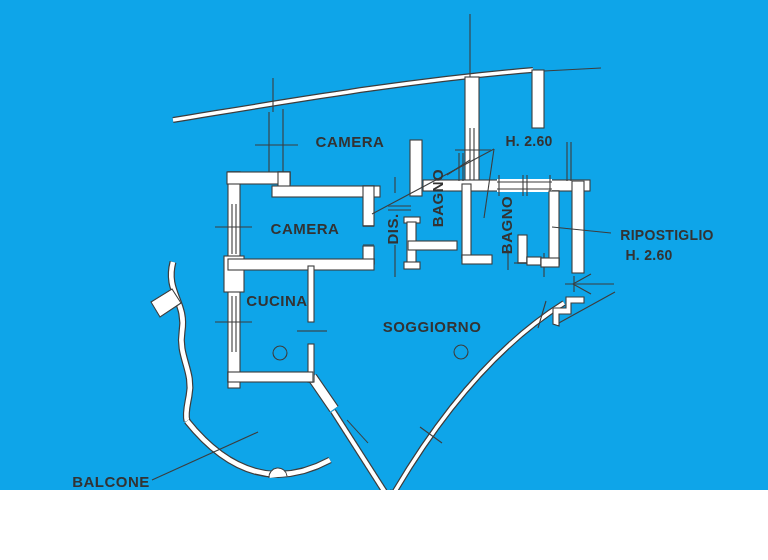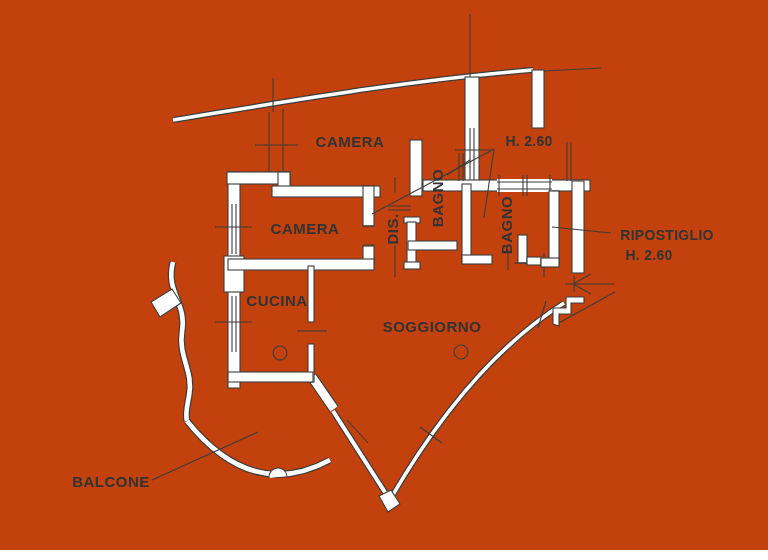--- a/index.html
+++ b/index.html
@@ -1,16 +1,16 @@
 <!DOCTYPE html>
 <html><head>
 <meta charset="utf-8">
 <style>
   html,body{margin:0;padding:0;background:#ffffff;}
-  .stage{position:relative;width:768px;height:550px;background:#c2410c;overflow:hidden;
+  .stage{position:relative;width:768px;height:490px;background:#0ea5e9;overflow:hidden;
          font-family:"Liberation Sans", sans-serif;}
   svg{display:block;}
   svg text{font-family:"Liberation Sans", sans-serif;font-weight:bold;fill:#333333;}
   .lbl{font-size:15px;letter-spacing:.5px;}
   .lbl-sm{font-size:14px;letter-spacing:.3px;}
   .thin{stroke:#3d3d3d;stroke-width:1.1;fill:none;}
   .wallrect{fill:#ffffff;stroke:#3d3d3d;stroke-width:1.1;}
   .dbl{stroke:#3d3d3d;fill:none;stroke-linecap:butt;}
   .whitefill{fill:#ffffff;stroke:#3d3d3d;stroke-width:1.1;}
 </style>

